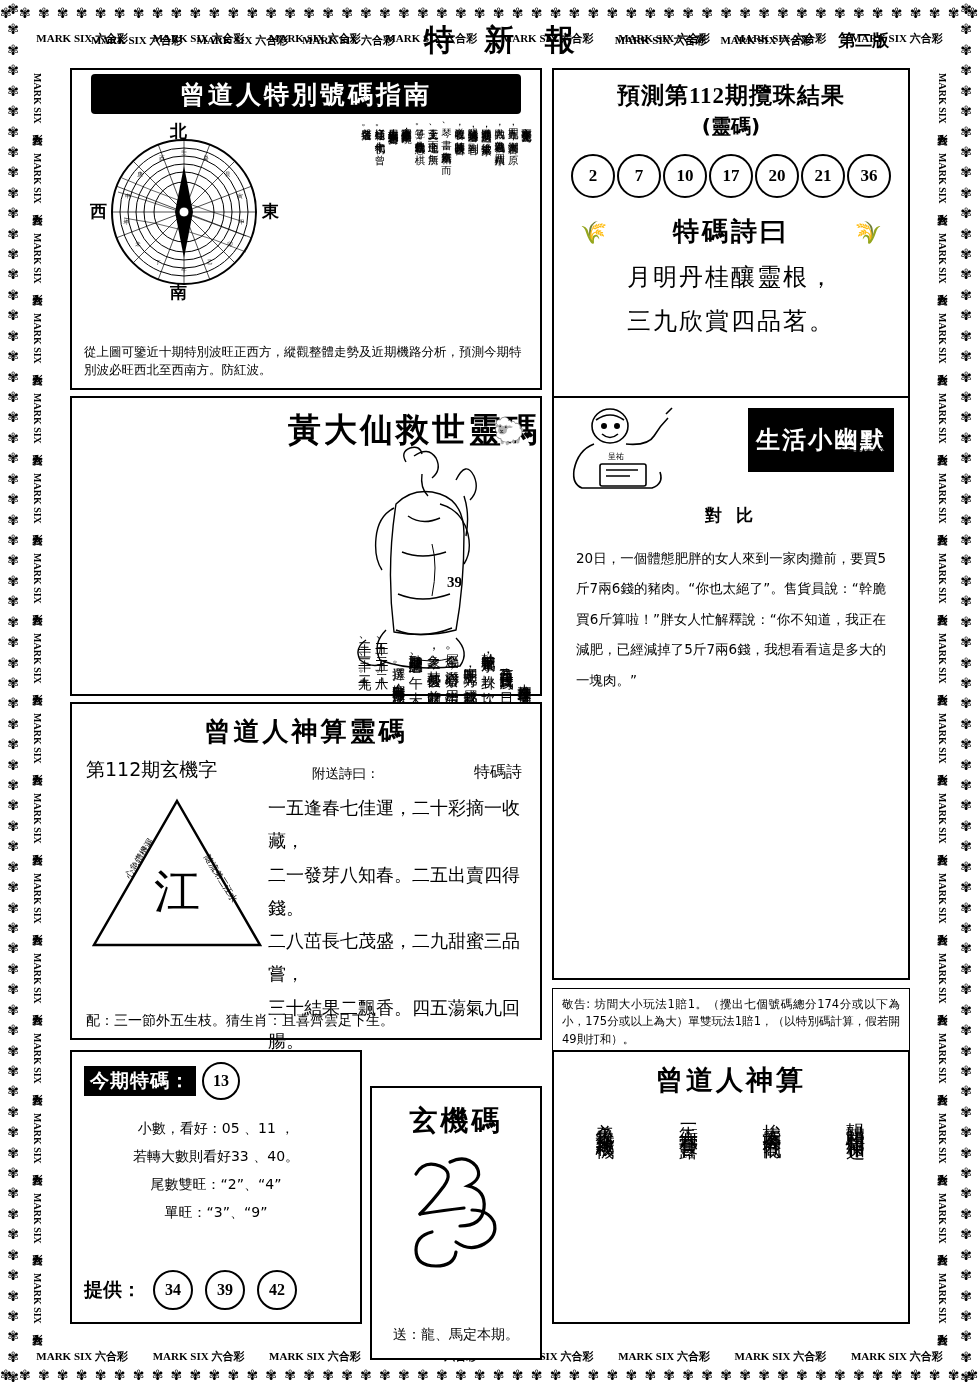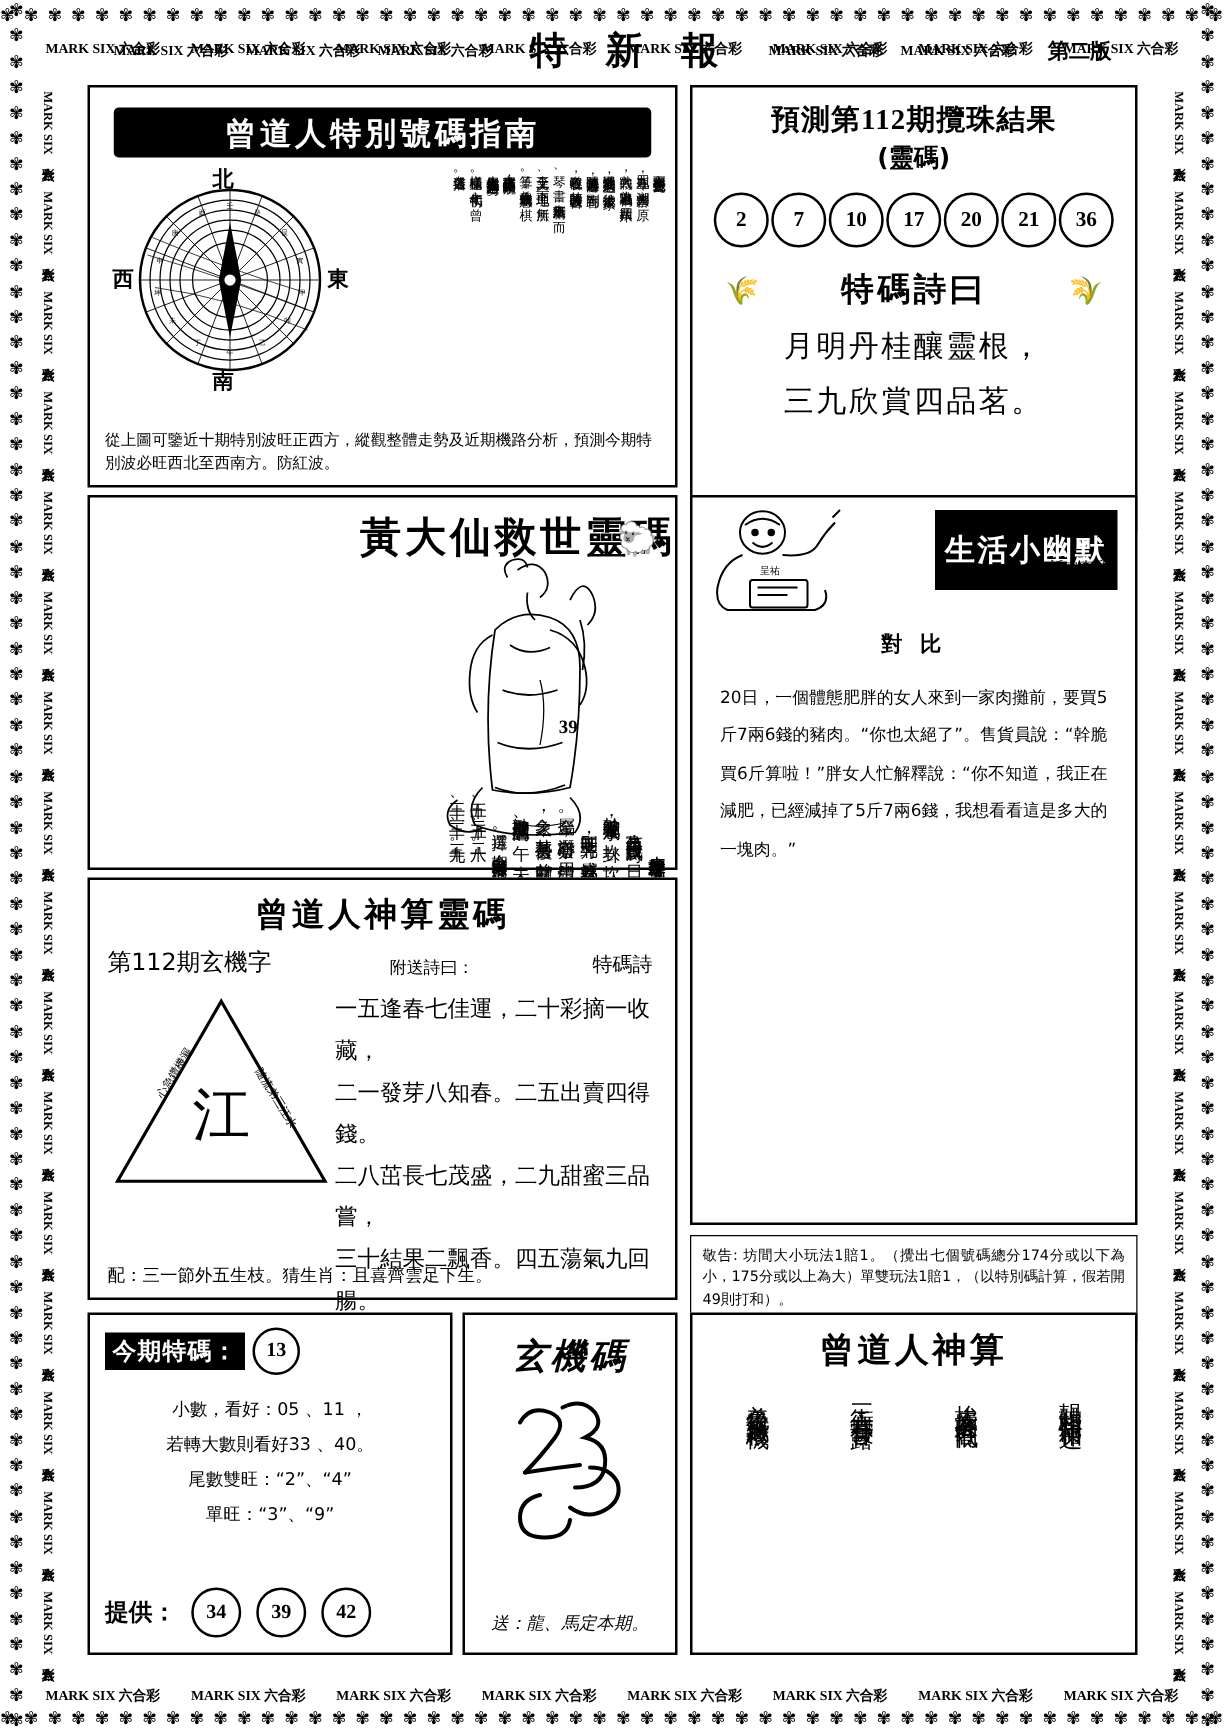--- a/index.html
+++ b/index.html
@@ -76,21 +76,21 @@
     position:absolute;left:48px;top:62px;width:884px;height:1268px;
   }
   .box{
     position:absolute;border:2px solid #000;background:#fff;box-sizing:border-box;
   }
   .box.thin{border-width:1.5px;}
 
   
   #boxA{left:22px;top:6px;width:472px;height:322px;}
   .banner{
-    margin:16px auto 0;width:430px;height:40px;background:#000;color:#fff;
+    margin:4px auto 0;width:430px;height:40px;background:#000;color:#fff;
     display:flex;align-items:center;justify-content:center;
     font-family:"DejaVu Sans",sans-serif;font-weight:bold;font-size:25px;letter-spacing:3px;
     border-radius:4px;
   }
   .compass-wrap{position:relative;height:195px;}
   .compass{
     position:absolute;left:20px;top:8px;width:185px;height:180px;
   }
   .cmp-n,.cmp-s,.cmp-e,.cmp-w{
     position:absolute;font-weight:bold;font-size:17px;font-family:"DejaVu Sans",sans-serif;
@@ -231,21 +231,21 @@
   }
   .g-lines{margin:14px 10px 0 10px;font-family:"DejaVu Sans",sans-serif;font-size:14px;line-height:2.0;text-align:center;}
   .g-foot{
     position:absolute;left:12px;right:12px;bottom:12px;
     display:flex;align-items:center;gap:12px;
   }
   .g-foot .lbl{font-family:"DejaVu Sans",sans-serif;font-weight:bold;font-size:19px;}
   .g-foot .circle-num{width:36px;height:36px;font-size:16px;}
 
   
-  #boxH{left:322px;top:988px;width:172px;height:274px;font-style:italic;}
+  #boxH{left:322px;top:1024px;width:172px;height:274px;}
   .h-title{
     text-align:center;font-family:"DejaVu Serif","Liberation Serif",serif;
     font-weight:bold;font-size:28px;letter-spacing:3px;margin-top:14px;
   }
   .h-glyph{position:relative;height:150px;}
   .h-foot{
     position:absolute;left:8px;right:8px;bottom:14px;text-align:center;
     font-family:"DejaVu Sans",sans-serif;font-size:14px;
   }
 

